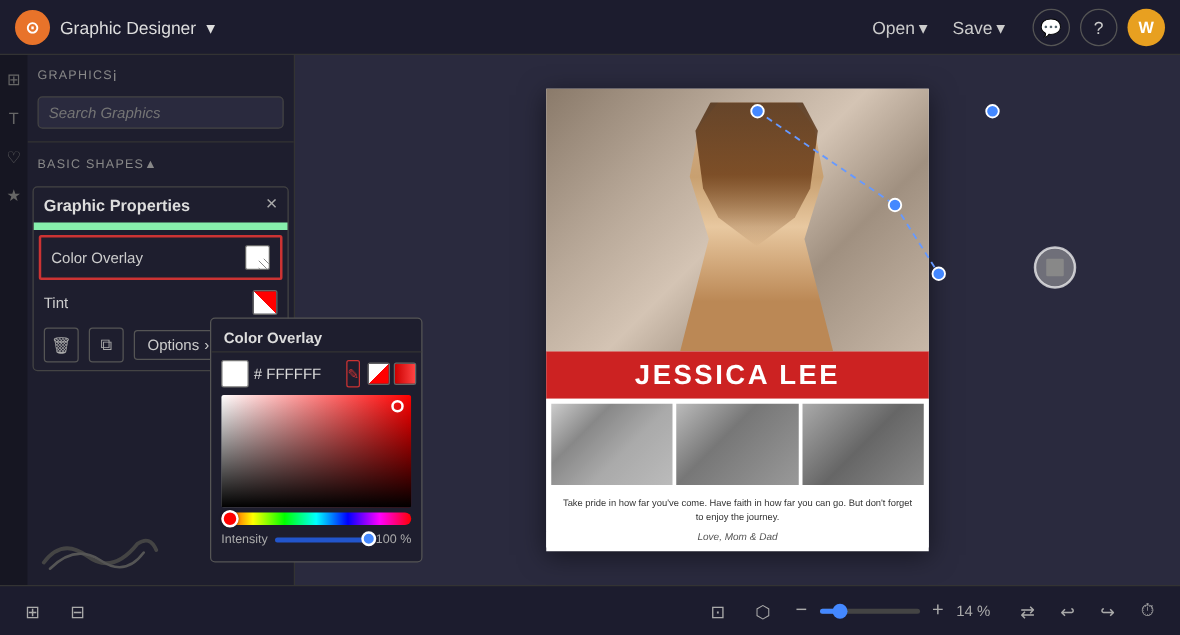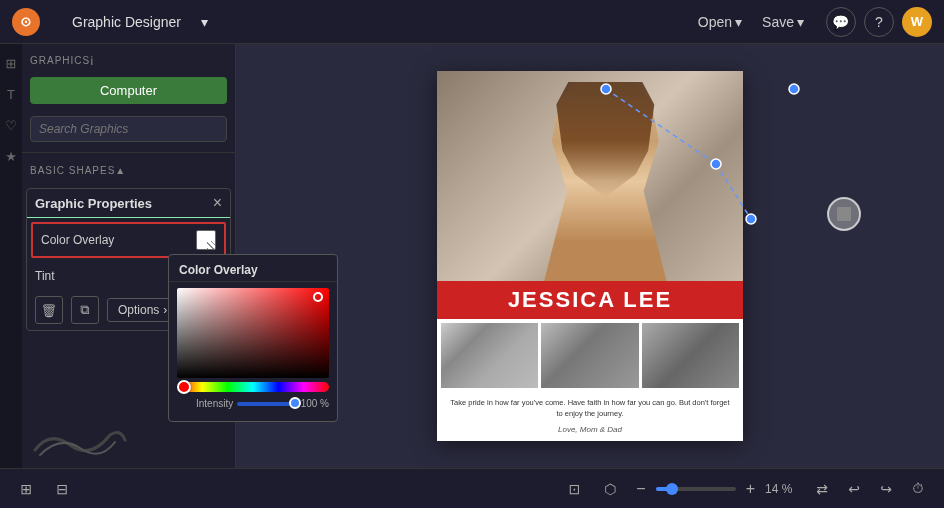--- a/index.html
+++ b/index.html
@@ -21,23 +21,22 @@
       background: #e8732a;
       border-radius: 50%;
       display: flex; align-items: center; justify-content: center;
       color: white; font-size: 13px; font-weight: bold;
       margin-right: 8px;
       flex-shrink: 0;
     }
     .topbar-appname {
       color: #ddd;
       font-size: 14px;
-      display: flex; align-items: center; gap: 20px;
-      cursor: pointer;
-      margin-left: 24px;
+      display: flex; align-items: center; gap: 8px;
+      cursor: pointer;
     }
     .topbar-spacer { flex: 1; }
     .topbar-btn {
       background: transparent;
       border: none;
       color: #ccc;
       font-size: 14px;
       padding: 4px 10px;
       cursor: pointer;
       display: flex; align-items: center; gap: 3px;
@@ -162,21 +161,21 @@
       border-radius: 4px;
       padding: 0;
       margin: 6px 4px;
       flex-shrink: 0;
     }
     .graphic-props-header {
       display: flex;
       align-items: center;
       justify-content: space-between;
       padding: 6px 8px;
-      border-bottom: 1px solid #86efac;
+      border-bottom: 6px solid #86efac;
       gap: 23px;
     }
     .graphic-props-title {
       color: #ddd;
       font-size: 13px;
       font-weight: bold;
     }
     .graphic-props-close {
       background: transparent;
       border: none;
@@ -354,21 +353,20 @@
       border-radius: 50%;
       border: 2px solid white;
       background: red;
       box-shadow: 0 0 2px rgba(0,0,0,0.5);
     }
     .intensity-row {
       display: flex;
       align-items: center;
       padding: 6px 8px 0 8px;
       gap: 4px;
-      margin-left: 19px;
     }
     .intensity-label {
       color: #aaa;
       font-size: 10px;
       flex: 1;
     }
     .intensity-value {
       color: #aaa;
       font-size: 10px;
     }
@@ -560,23 +558,20 @@
       <span class="sidebar-icon">⊞</span>
       <span class="sidebar-icon">T</span>
       <span class="sidebar-icon">♡</span>
       <span class="sidebar-icon">★</span>
     </div>
     <div class="sidebar-content">
       <div class="sidebar-section-header">
         <span>GRAPHICS</span>
         <span style="color:#888; font-size:12px;">ℹ</span>
       </div>
-      <button class="sidebar-computer-btn">
-        <span>Computer</span>
-      </button>
       <input class="sidebar-search" type="text" placeholder="Search Graphics" style="">
 
       <hr class="sidebar-section-divider">
 
       <div class="basic-shapes-header">
         <span>BASIC SHAPES</span>
         <span style="color:#888;">▲</span>
       </div>
 
       <div class="graphic-props-panel">
@@ -612,20 +607,31 @@
         <svg width="100" height="40" viewBox="0 0 100 40">
           <path d="M5 30 Q20 10 40 25 Q60 40 80 15 Q90 8 95 20" stroke="#444" stroke-width="3" fill="none" stroke-linecap="round"></path>
           <path d="M10 35 Q30 15 50 28 Q70 42 85 22" stroke="#555" stroke-width="2" fill="none" stroke-linecap="round"></path>
         </svg>
       </div>
     </div>
 
     <div class="color-overlay-popup">
       <div class="popup-header">
         <span>Color Overlay</span>
+      </div>
+      <div class="popup-color-input-row">
+        <div class="popup-white-swatch"></div>
+        <input class="popup-hex-input" type="text" value="# FFFFFF" style="">
+        <button class="popup-eyedropper">
+          <span>✎</span>
+        </button>
+        <div class="popup-gradient-swatches">
+          <div class="grad-swatch1"></div>
+          <div class="grad-swatch2"></div>
+        </div>
       </div>
       <div class="color-gradient-box">
         <div class="color-picker-handle"></div>
       </div>
       <div class="hue-slider">
         <div class="hue-handle"></div>
       </div>
       <div class="intensity-row">
         <span class="intensity-label">Intensity</span>
         <div class="intensity-slider-track">

